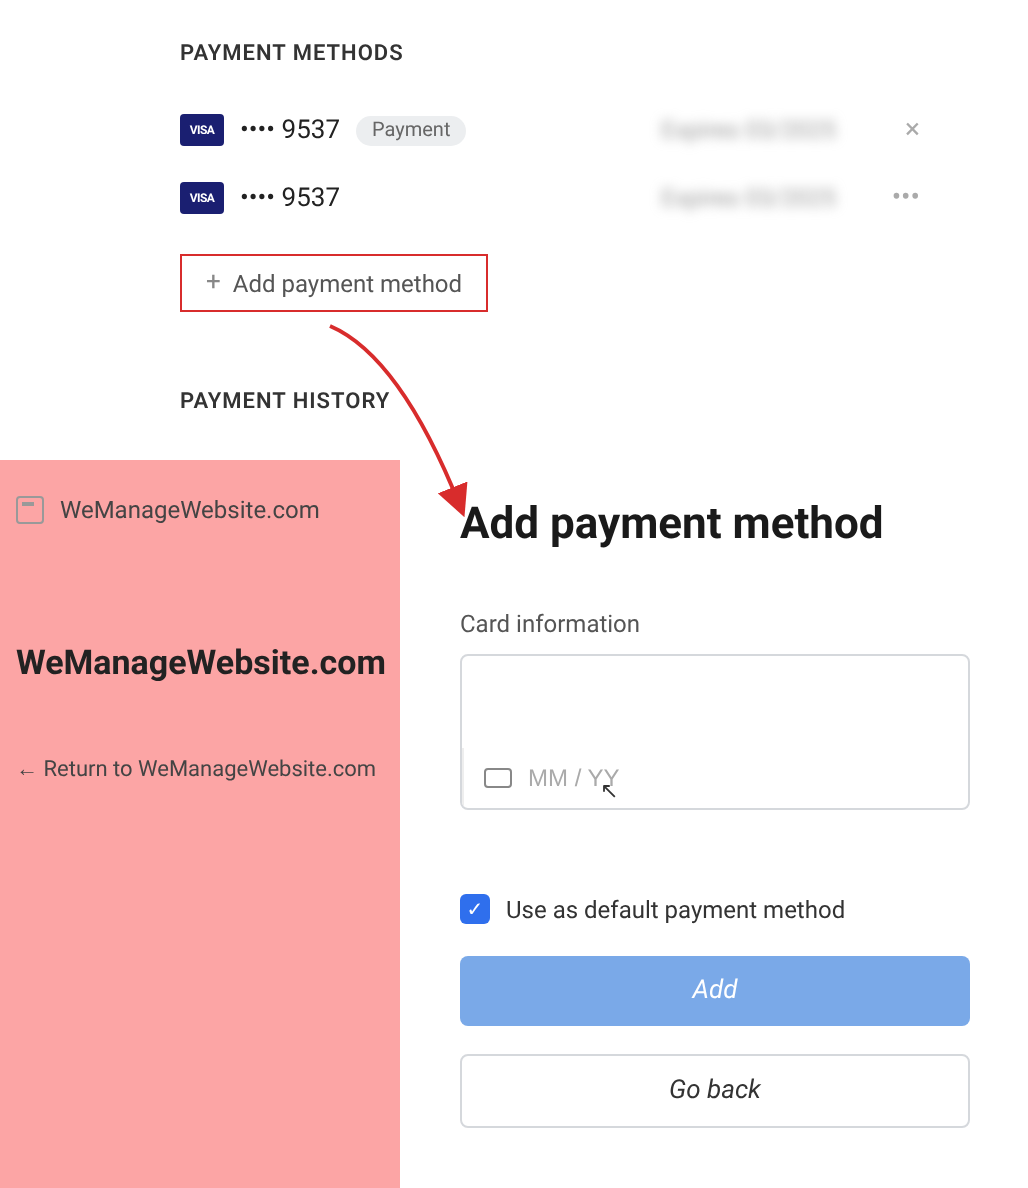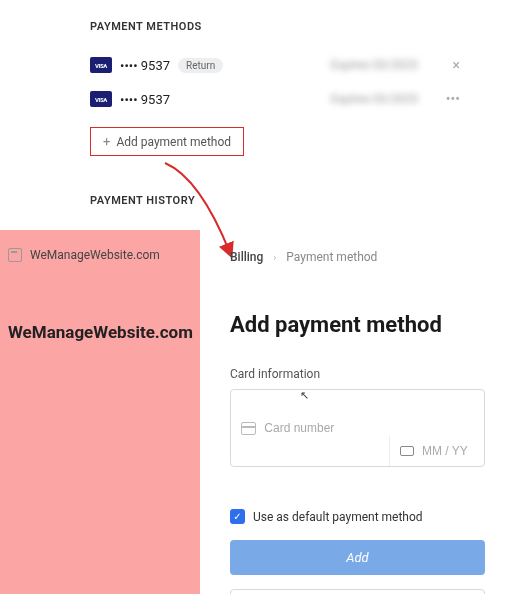--- a/index.html
+++ b/index.html
@@ -277,21 +277,21 @@
 </style>
 </head>
 <body>
 
 <div class="top-section">
   <div class="section-title">PAYMENT METHODS</div>
 
   <div class="pm-row">
     <div class="visa-badge">VISA</div>
     <span class="masked">•••• 9537</span>
-    <span class="default-pill">Return</span>
+    <span class="default-pill">Payment</span>
     <span class="blur-text">Expires 03/2025</span>
     <span class="row-action">×</span>
   </div>
 
   <div class="pm-row">
     <div class="visa-badge">VISA</div>
     <span class="masked">•••• 9537</span>
     <span class="blur-text">Expires 03/2025</span>
     <span class="row-action">•••</span>
   </div>
@@ -313,38 +313,30 @@
   <path d="M5,5 Q40,20 70,95" stroke="#d82c2c" stroke-width="2" fill="none" marker-end="url(#ah)"></path>
 </svg>
 
 <div class="lower">
   <div class="left-panel">
     <div class="account-row">
       <span class="account-icon"></span>
       <span>WeManageWebsite.com</span>
     </div>
     <div class="brand-name">WeManageWebsite.com</div>
+    <div class="return-link">← Return to WeManageWebsite.com</div>
   </div>
 
   <div class="right-panel">
-    <div class="breadcrumb">
-      <span class="crumb-current">Billing</span>
-      <span class="chev">›</span>
-      <span>Payment method</span>
-    </div>
 
     <div class="page-heading">Add payment method</div>
 
     <div class="field-label">Card information</div>
 
     <div class="card-input-row">
-      <div class="card-number-wrap">
-        <span class="card-icon"></span>
-        <input class="card-input" placeholder="Card number" style="">
-      </div>
       <div class="expiry-wrap">
         <span class="tiny-card-icon"></span>
         <input class="card-input" style="width: 52px;" placeholder="MM / YY">
       </div>
     </div>
     <span class="cursor-mark" style="top:159px; left:100px">↖</span>
 
     <div class="checkbox-row">
       <span class="checkbox">✓</span>
       <span>Use as default payment method</span>

